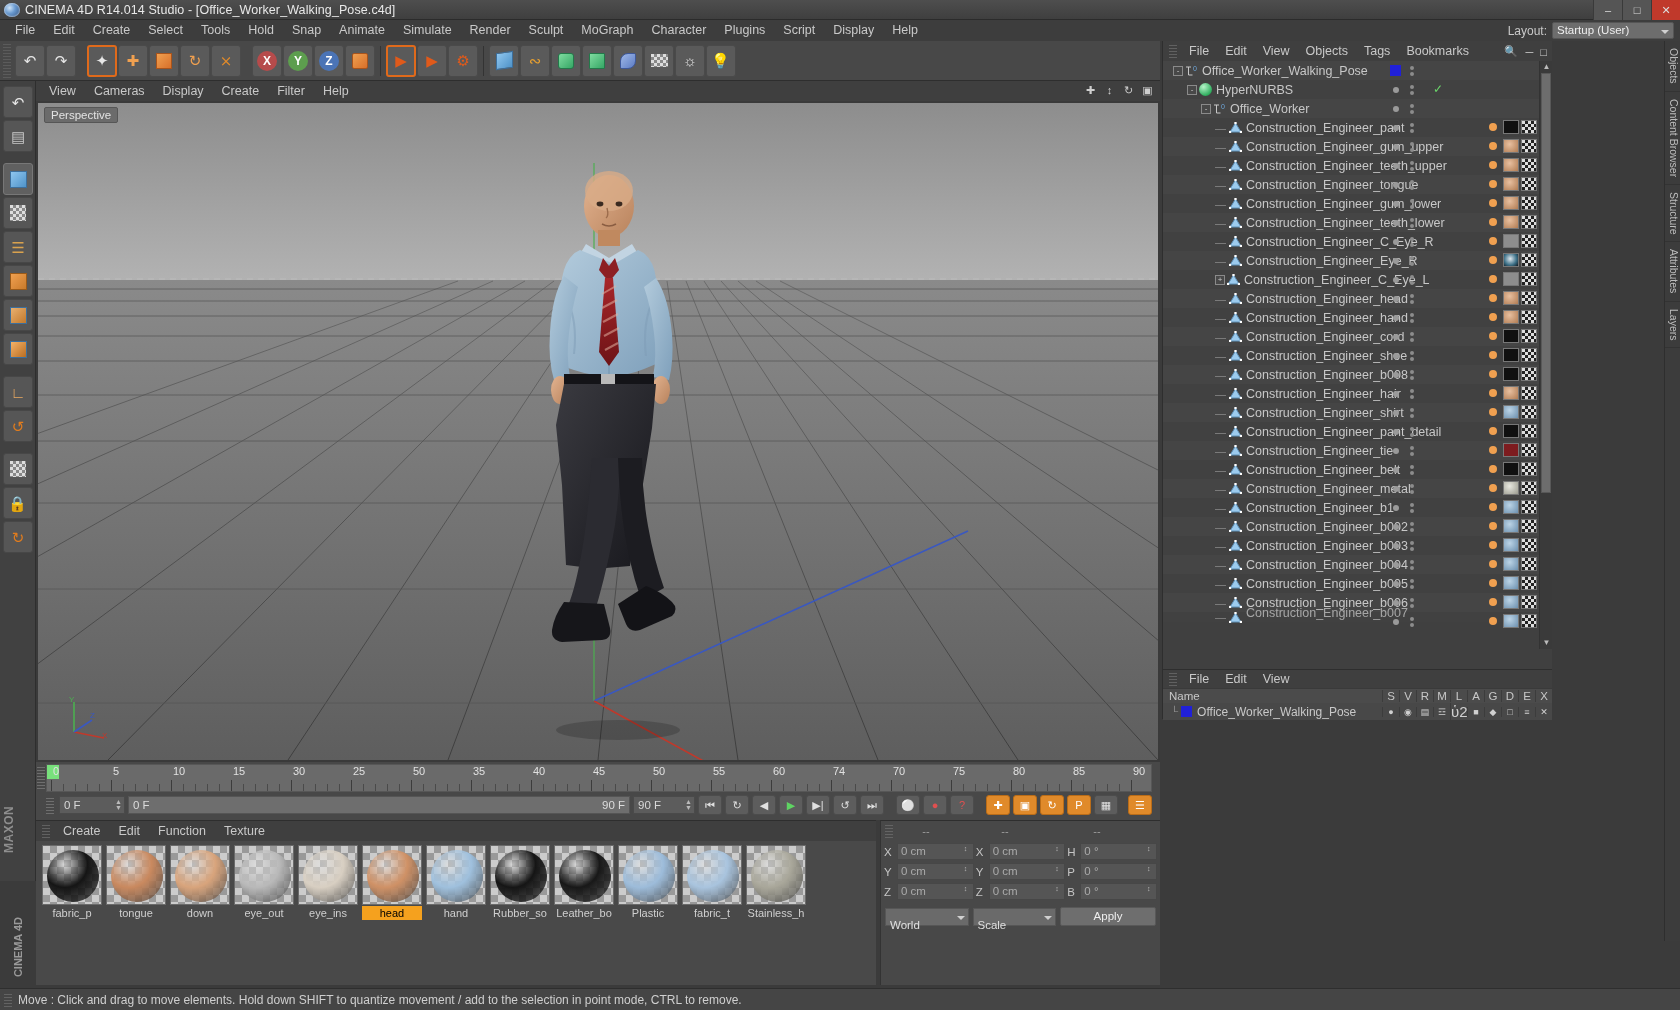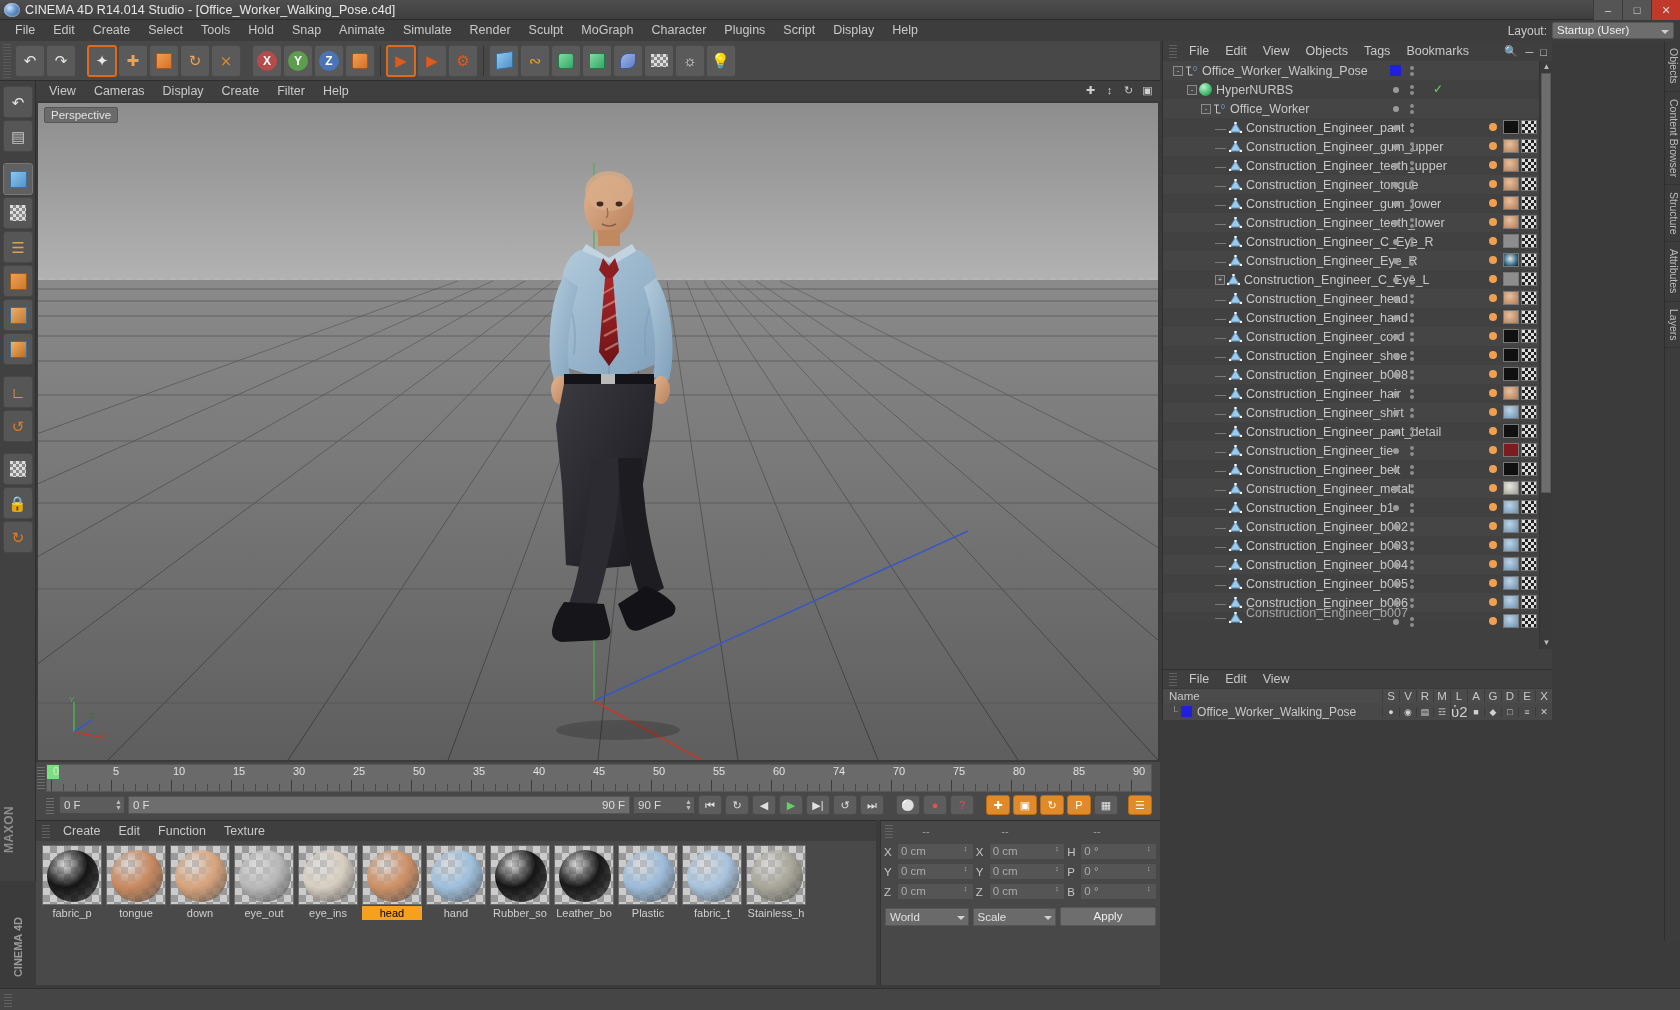--- a/index.html
+++ b/index.html
@@ -132,21 +132,21 @@
   .coord { position:absolute; left:880px; top:820px; width:280px; height:165px; background:#484848;
      border-top:1px solid #2e2e2e; border-left:1px solid #333;}
   .coord-top { height:20px; display:flex; align-items:center; padding-left:4px; gap:0; font-size:11px; color:#9f9f9f;}
   .cgrip { width:8px; height:14px; background:repeating-linear-gradient(0deg,#777 0 1px,transparent 1px 3px); opacity:.6;}
   .crow { display:flex; align-items:center; height:19px; margin:1px 3px; gap:2px;}
   .clbl { width:11px; font-size:11.5px; color:#c5c5c5; }
   .cfld { flex:1; height:17px; background:#555; border:1px solid #474747; font-size:11.5px;
      color:#aaa; line-height:15px; padding:0 3px; position:relative;}
   .coord-bot { display:flex; gap:4px; margin:6px 4px 0 4px; align-items:center;}
   .csel { height:18px; background:#6a6a6a; border:1px solid #565656; font-size:11.5px; color:#e0e0e0;
-     padding:0 4px; line-height:16px; position:relative; flex:1;}
+     padding:8px 4px; line-height:16px; position:relative; flex:1;}
   .csel:after { content:""; position:absolute; right:3px; top:7px; border-left:4px solid transparent;
      border-right:4px solid transparent; border-top:4px solid #d0d0d0;}
   .capply { width:96px; height:19px; background:#6e6e6e; border:1px solid #585858; border-radius:2px;
      font-size:11.5px; color:#eee; text-align:center; line-height:17px;}
 
   
   .objmgr { position:absolute; left:1162px; top:41px; width:390px; height:628px; background:#404040;
     border-left:1px solid #2e2e2e; }
   .om-menu { height:20px; background:#3f3f3f; display:flex; align-items:center; padding-left:4px; position:relative;}
   .om-menu .mi { padding:0 8px; font-size:12.5px; line-height:20px; color:#c9c9c9;}
@@ -1517,15 +1517,16 @@
       <div class="rtab">Attributes</div>
       <div class="rtab">Layers</div>
     </div>
 
   <div style="position:absolute;left:2px;bottom:30px;width:32px;text-align:center;">
     <span style="writing-mode:vertical-rl;transform:rotate(180deg);font-size:11px;color:#9a9a9a;font-weight:bold;">CINEMA 4D</span>
   </div>
 
   <div class="statusbar">
     <span class="sb-grip"></span>
+    <span class="sb-text">Move : Click and drag to move elements. Hold down SHIFT to quantize movement / add to the selection in point mode, CTRL to remove.</span>
   </div>
 
 </div>
 
 </body></html>

